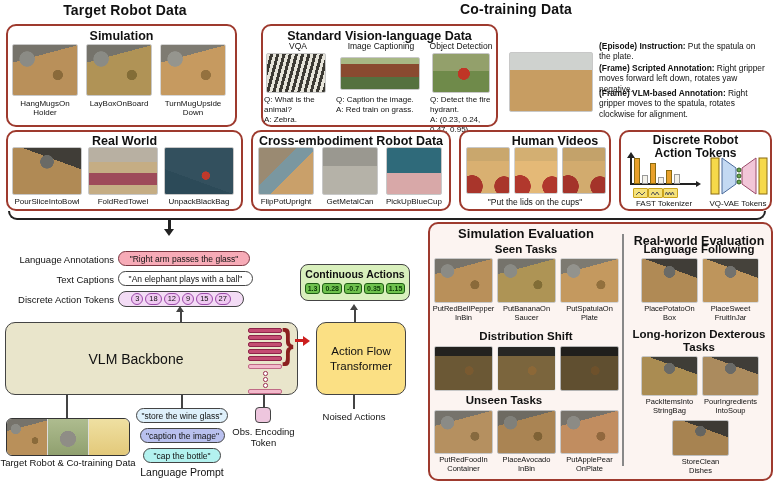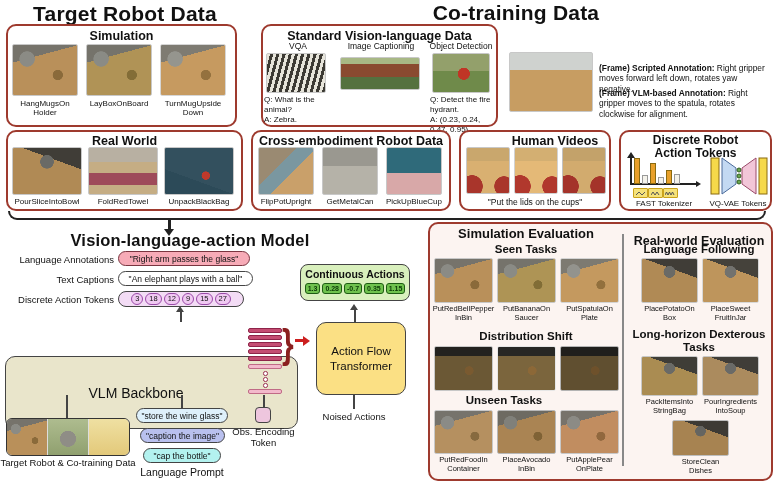--- a/index.html
+++ b/index.html
@@ -1,20 +1,20 @@
 <!DOCTYPE html>
 <html><head>
 <meta charset="utf-8">
 <style>
   html,body{margin:0;padding:0;background:#fff;}
   .fig{position:relative;width:777px;height:486px;background:#fff;overflow:hidden;
        font-family:"Liberation Sans",sans-serif;color:#111;}
   .abs{position:absolute;}
   .bx{position:absolute;border:2px solid #9e3a2e;border-radius:10px;background:#fff;box-sizing:border-box;}
-  .big{font-size:21px;font-weight:bold;text-align:center;letter-spacing:.2px;}
+  .big{font-size:14px;font-weight:bold;text-align:center;letter-spacing:.2px;}
   .bt{font-weight:bold;text-align:center;font-size:12.5px;}
   .sub{font-size:8.5px;text-align:center;}
   .lbl{font-size:8px;line-height:1.15;text-align:center;}
   .lbl7{font-size:7.5px;line-height:1.15;text-align:center;}
   .qa{font-size:8px;line-height:1.25;white-space:pre-line;}
   .ann{font-size:8.4px;line-height:1.22;}
   .ann b{font-weight:bold;}
   .th{position:absolute;border-radius:2px;border:1px solid #c8c8c8;box-sizing:border-box;}
   .ph-sim{background:radial-gradient(circle at 22% 28%,#8b8b85 0 12%,transparent 13%),
           radial-gradient(circle at 70% 60%,#8a6a3a 0 9%,transparent 10%),
@@ -95,24 +95,29 @@
     <div class="bt" style="margin-top:3px;">Standard Vision-language Data</div>
   </div>
   <div class="abs sub" style="left:266px;top:41px;width:64px;">VQA</div>
   <div class="abs sub" style="left:336px;top:41px;width:90px;">Image Captioning</div>
   <div class="abs sub" style="left:426px;top:41px;width:70px;">Object Detection</div>
   <div class="th ph-zebra" style="left:266px;top:53px;width:60px;height:40px;"></div>
   <div class="th ph-train" style="left:340px;top:57px;width:80px;height:33px;"></div>
   <div class="th ph-hydrant" style="left:432px;top:53px;width:58px;height:40px;"></div>
   <div class="abs qa" style="left:264px;top:95px;width:66px;">Q: What is the animal?
 A: Zebra.</div>
+  <div class="abs qa" style="left:336px;top:95px;width:92px;">Q: Caption the image.
+A: Red train on grass.</div>
   <div class="abs qa" style="left:430px;top:95px;width:66px;">Q: Detect the fire hydrant.
 A: (0.23, 0.24, 0.47, 0.95)</div>
 
   <div class="th ph-table" style="left:509px;top:52px;width:84px;height:60px;"></div>
+  <div class="abs ann" style="left:599px;top:41px;width:170px;">
+    <b>(Episode) Instruction:</b><span> Put the spatula on the plate.</span>
+  </div>
   <div class="abs ann" style="left:599px;top:63px;width:170px;">
     <b>(Frame) Scripted Annotation:</b><span> Right gripper moves forward left down, rotates yaw negative.</span>
   </div>
   <div class="abs ann" style="left:599px;top:88px;width:170px;">
     <b>(Frame) VLM-based Annotation:</b><span> Right gripper moves to the spatula, rotates clockwise for alignment.</span>
   </div>
 
   <div class="bx" style="left:251px;top:130px;width:200px;height:81px;">
     <div class="bt" style="margin-top:2px;">Cross-embodiment Robot Data</div>
   </div>
@@ -174,21 +179,20 @@
       <polygon points="32,12 46,2 46,38 32,28" fill="#f2c6d8" stroke="#9a4a6a"></polygon>
       <rect x="49" y="2" width="8" height="36" fill="#f6d94a" stroke="#8a6a10"></rect>
     </svg>
   </div>
   <div class="abs lbl" style="left:700px;top:199px;width:76px;">VQ-VAE Tokens</div>
 
   <div class="abs" style="left:8px;top:211px;width:758px;height:9px;border:2.5px solid #222;border-top:none;border-radius:0 0 9px 9px;box-sizing:border-box;"></div>
   <div class="abs" style="left:168px;top:220px;width:2.5px;height:9px;background:#222;"></div>
   <div class="tri-down" style="left:164px;top:229px;"></div>
 
-  <div class="abs big" style="left:35px;top:231px;width:310px;font-size:16.5px;">Vision-language-action Model</div>
 
   <div class="rowlab" style="left:2px;top:254px;width:112px;">Language Annotations</div>
   <div class="pill" style="left:118px;top:251px;width:132px;height:15px;background:#f7abb7;border:1.3px solid #7a3540;">"Right arm passes the glass"</div>
   <div class="rowlab" style="left:2px;top:274px;width:112px;">Text Captions</div>
   <div class="pill" style="left:118px;top:271px;width:135px;height:15px;background:#fff;border:1.3px solid #444;">"An elephant plays with a ball"</div>
   <div class="rowlab" style="left:2px;top:294px;width:112px;">Discrete Action Tokens</div>
   <div class="pill" style="left:118px;top:291px;width:126px;height:16px;background:#f3dcf5;border:1.3px solid #444;gap:2px;">
     <span class="tok">3</span>
     <span class="tok">18</span>
     <span class="tok">12</span>
@@ -206,21 +210,21 @@
       <span class="cv">0.35</span>
       <span class="cv">1.15</span>
     </div>
   </div>
 
   <div class="vline" style="left:180px;top:312px;height:10px;"></div>
   <div class="tri-up" style="left:176px;top:306px;"></div>
   <div class="vline" style="left:354px;top:310px;height:12px;"></div>
   <div class="tri-up" style="left:350px;top:304px;"></div>
 
-  <div class="abs" style="left:5px;top:322px;width:293px;height:73px;background:#e9e5cb;border:1.5px solid #444;border-radius:10px;box-sizing:border-box;margin-top:34px;">
+  <div class="abs" style="left:5px;top:322px;width:293px;height:73px;background:#e9e5cb;border:1.5px solid #444;border-radius:10px;box-sizing:border-box;">
     <div style="position:absolute;left:40px;top:28px;width:180px;text-align:center;font-size:14px;">VLM Backbone</div>
   </div>
   <div class="obar" style="top:328px;"></div>
   <div class="obar" style="top:335px;"></div>
   <div class="obar" style="top:342px;"></div>
   <div class="obar" style="top:349px;"></div>
   <div class="obar" style="top:356px;"></div>
   <div class="obar lt" style="top:364px;"></div>
   <div class="ocir" style="top:371px;"></div>
   <div class="ocir" style="top:377px;"></div>

